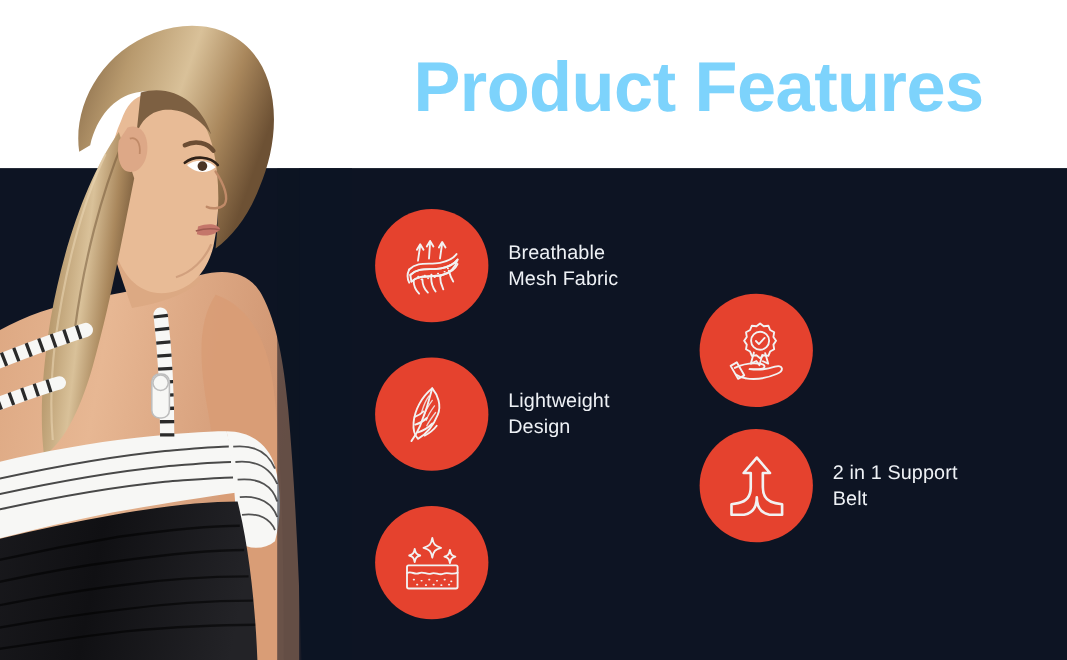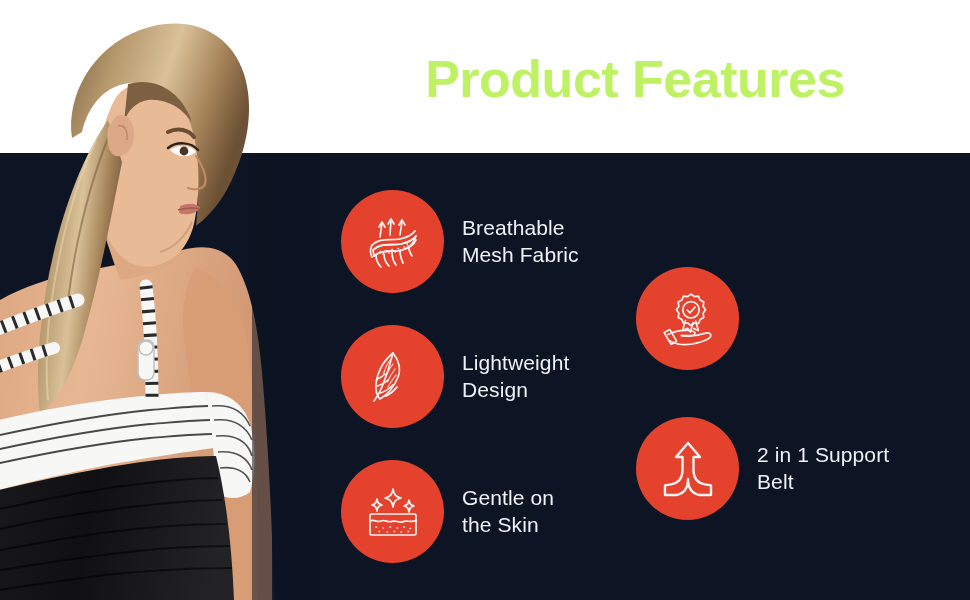--- a/index.html
+++ b/index.html
@@ -35,24 +35,24 @@
   }
   
   .title {
     position: absolute;
     left: 345px;
     top: 38px;
     width: 580px;
     height: 82px;
     line-height: 82px;
     text-align: center;
-    font-size: 52px;
+    font-size: 64px;
     font-weight: 700;
     letter-spacing: -0.5px;
-    color: #bef264;
+    color: #7dd3fc;
     white-space: nowrap;
   }
   
   .photo {
     position: absolute;
     left: 0px;
     top: 0px;
     width: 320px;
     height: 600px;
     overflow: hidden;
@@ -72,34 +72,34 @@
     border-radius: 50%;
     background: #e5422e;
     display: flex;
     align-items: center;
     justify-content: center;
   }
   .icon-circle svg {
     display: block;
   }
   .feature-label {
-    font-size: 21px;
+    font-size: 18px;
     line-height: 1.28;
     color: #eef1f5;
     font-weight: 400;
     letter-spacing: 0.1px;
     white-space: pre-line;
   }
   
   .f-breathable { left: 341px; top: 190px; }
   .f-lightweight { left: 341px; top: 325px; align-items: center; }
   .f-gentle      { left: 341px; top: 460px; }
   
   .f-strap  { left: 636px; top: 267px; }
-  .f-belt   { left: 636px; top: 417px; justify-content: flex-end; }
+  .f-belt   { left: 636px; top: 390px; justify-content: flex-end; }
 </style>
 </head>
 <body>
 
 <div id="banner">
 
   <div class="band-white"></div>
   <div class="band-dark"></div>
 
   <div class="title">Product Features</div>
@@ -318,22 +318,20 @@
               <path d="M48 45.5 l0.5 0"></path>
             <path d="M17 48.5 l0.5 0"></path>
               <path d="M25 49 l0.5 0"></path>
             <path d="M32 48.5 l0.5 0"></path>
               <path d="M39 49 l0.5 0"></path>
             <path d="M46 48.5 l0.5 0"></path>
           </g>
         </svg>
       </span>
     </div>
-    <div class="feature-label">Gentle on
-the Skin</div>
   </div>
 
   <div class="feature f-strap">
     <div class="icon-circle">
       <span>
         <svg width="62" height="60" viewBox="0 0 62 60" fill="none" stroke="#f2f2f2" stroke-width="1.7" stroke-linecap="round" stroke-linejoin="round">
 
           <path d="M34 5 l3.3 2.6 4.2 -0.5 1.6 3.9 3.7 2.1 -0.7 4.2 2.4 3.5 -2.4 3.5 0.7 4.2
                    -3.7 2.1 -1.6 3.9 -4.2 -0.5 -3.3 2.6 -3.3 -2.6 -4.2 0.5 -1.6 -3.9 -3.7 -2.1
                    0.7 -4.2 -2.4 -3.5 2.4 -3.5 -0.7 -4.2 3.7 -2.1 1.6 -3.9 4.2 0.5 Z"></path>

